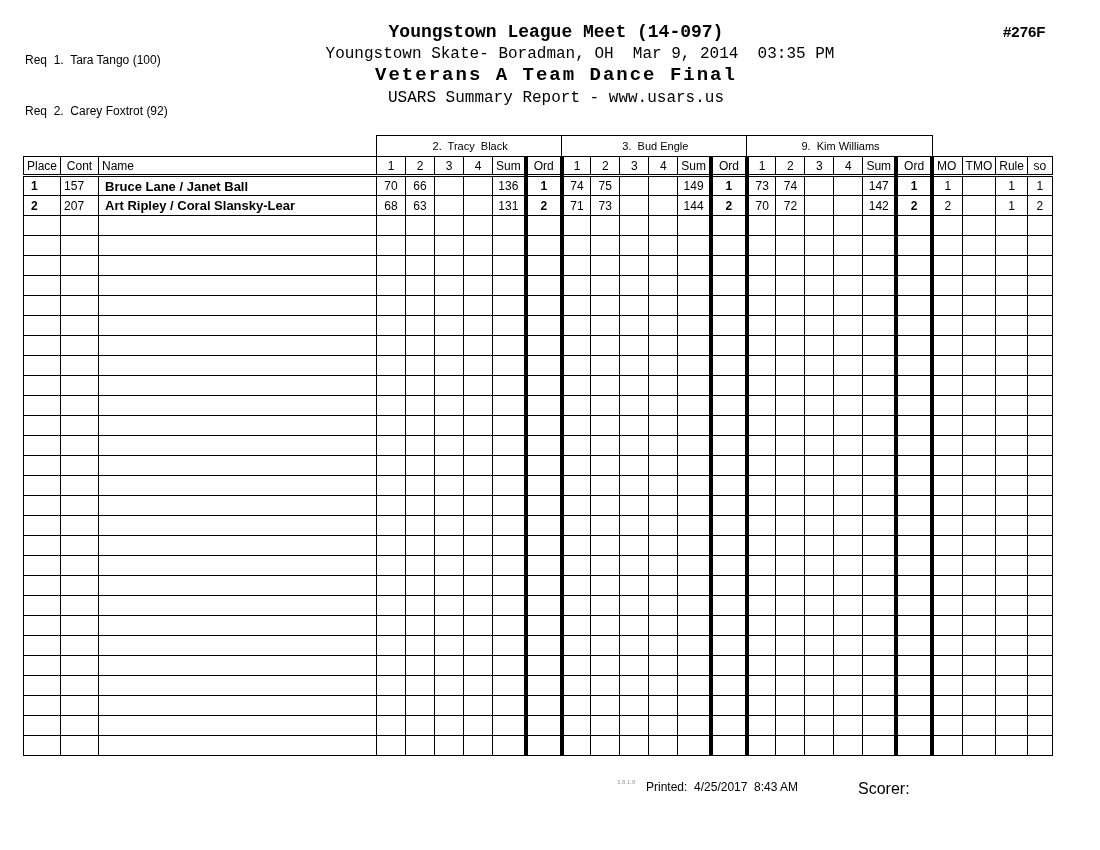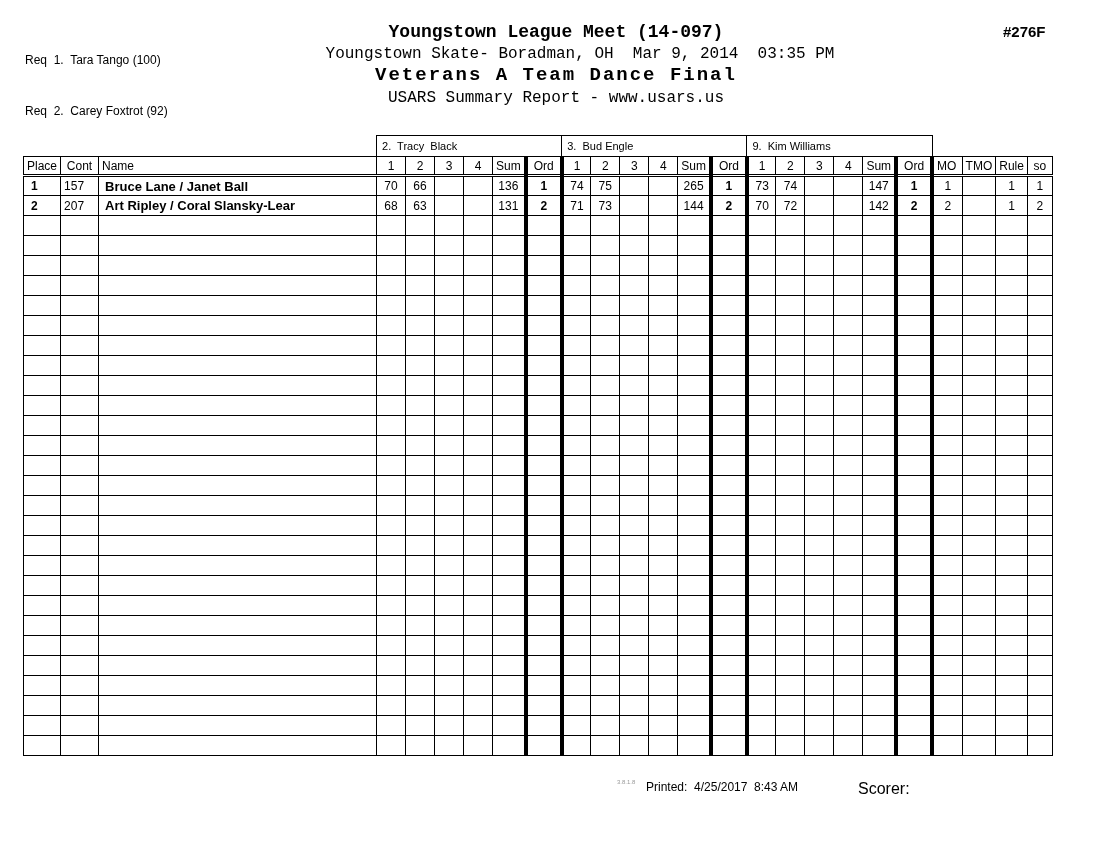--- a/index.html
+++ b/index.html
@@ -13,21 +13,21 @@
   .venue-line{top:45px;font-size:16px;margin-left:48px;}
   .event-line{top:64px;font-size:19px;font-weight:bold;letter-spacing:2px;}
   .report-line{top:89px;font-size:16px;}
   .sheet-code{position:absolute;left:1003px;top:23px;font-size:15px;font-weight:bold;}
 
   
   #tablewrap{position:absolute;left:23px;top:135px;}
   table{border-collapse:collapse;table-layout:fixed;font-family:"Liberation Sans",sans-serif;}
   td,th{border:1px solid #000;height:20px;padding:0 3px;font-size:12px;font-weight:normal;
         overflow:hidden;white-space:nowrap;box-sizing:border-box;}
-  tr.judge-row td{height:21px;}
+  tr.judge-row td{height:21px;text-align:center;}
   td.noborder{border:none;background:#fff;}
   td.judgebox{text-align:left;font-size:11px;padding-left:5px;white-space:pre;}
   tr.head-row th{border-bottom:3px double #000;height:19px;}
   .hleft{text-align:left;}
   .hcenter{text-align:center;}
   .ord{border-left:4px solid #000;border-right:4px solid #000;text-align:center;}
   td.place{ text-align:left;padding-left:7px;font-weight:bold;}
   td.cont{  font-weight:normal;margin-top:12px;}
   td.name{  text-align:left;padding-left:6px;font-weight:bold;font-size:13px;}
   td.score, td.sum{text-align:center;}
@@ -128,21 +128,21 @@
             <td class="score">70</td>
             <td class="score">66</td>
             <td class="score"></td>
             <td class="score"></td>
             <td class="sum">136</td>
             <td class="ord ordval">1</td>
             <td class="score">74</td>
             <td class="score">75</td>
             <td class="score"></td>
             <td class="score"></td>
-            <td class="sum">265</td>
+            <td class="sum">149</td>
             <td class="ord ordval">1</td>
             <td class="score">73</td>
             <td class="score">74</td>
             <td class="score"></td>
             <td class="score"></td>
             <td class="sum">147</td>
             <td class="ord ordval">1</td>
             <td class="rcell">1</td>
             <td class="rcell"></td>
             <td class="rcell">1</td>

